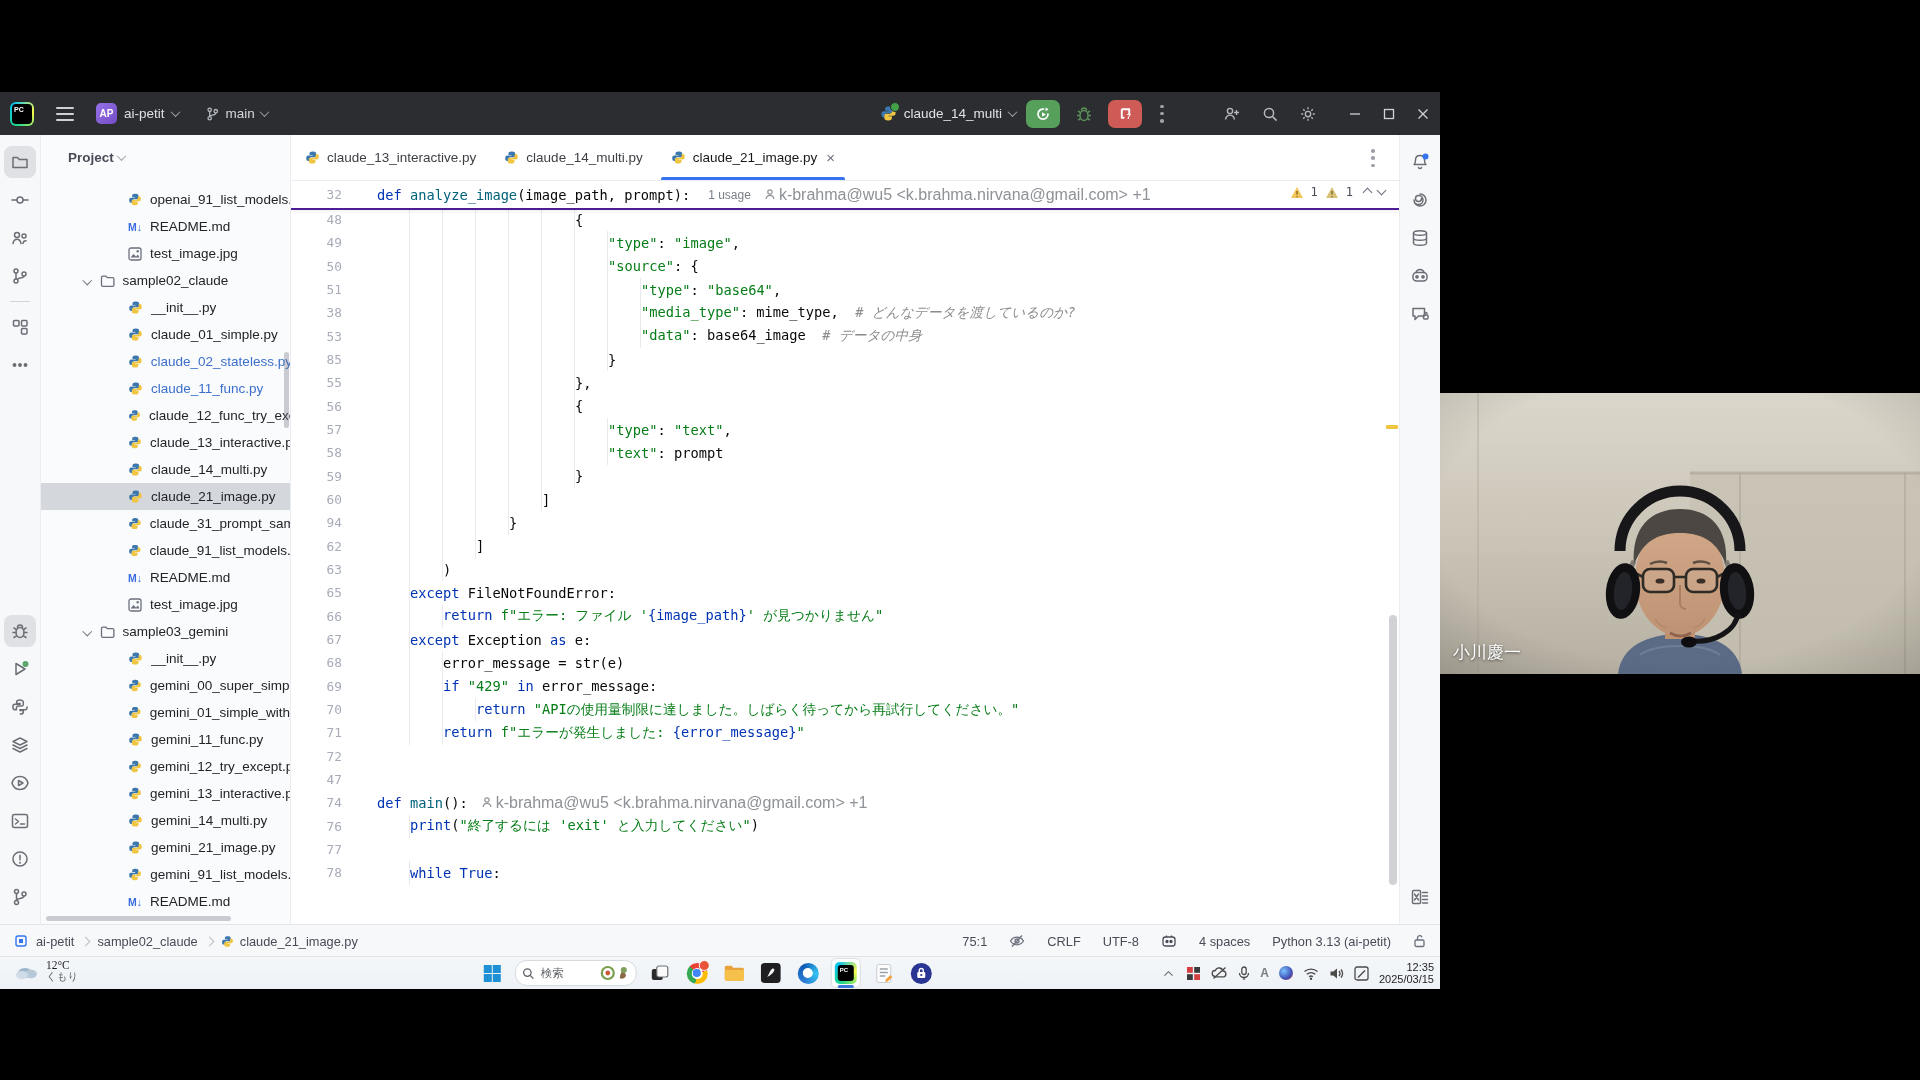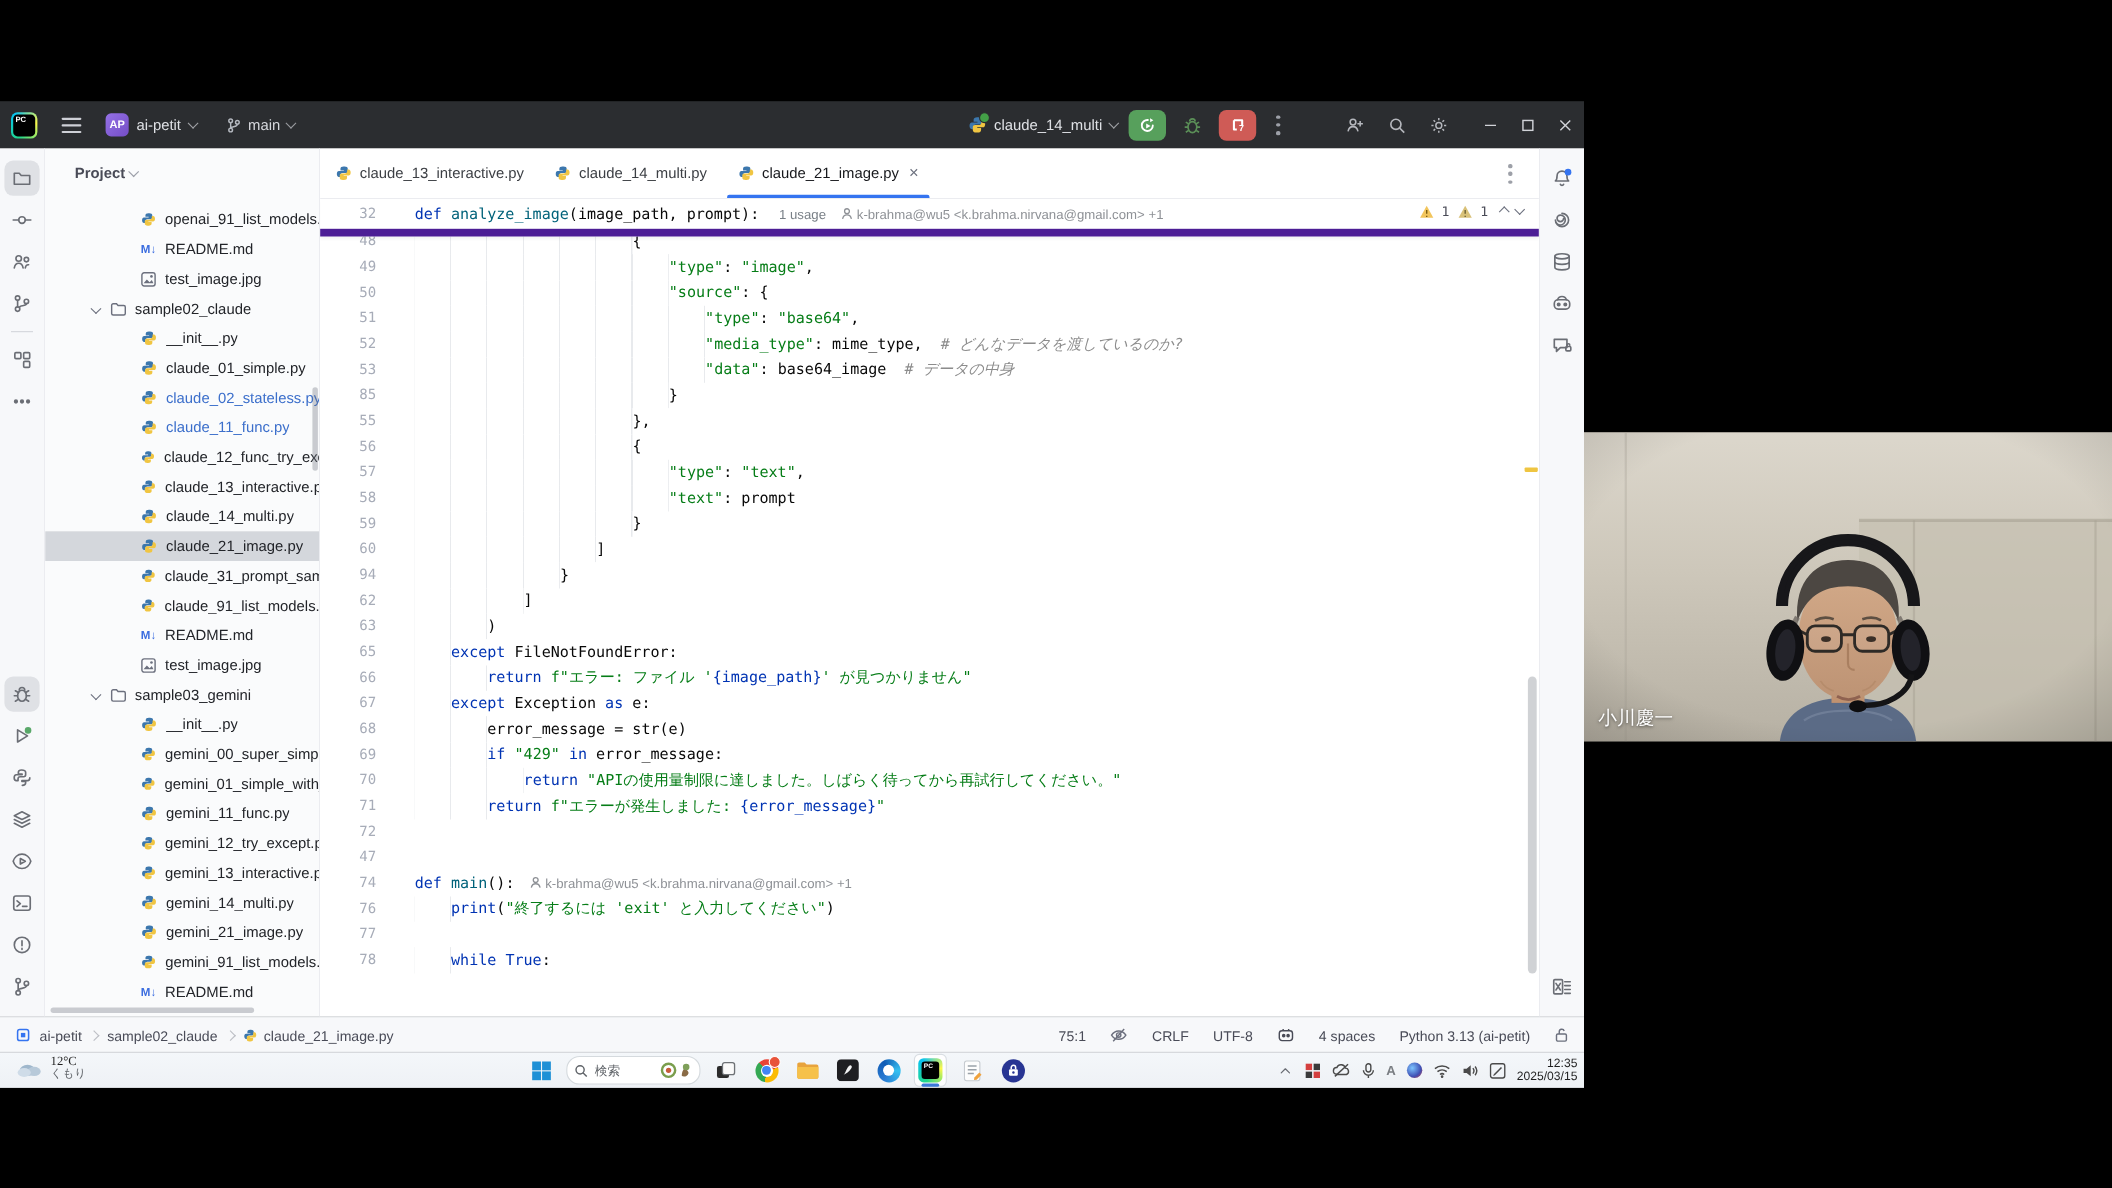--- a/index.html
+++ b/index.html
@@ -61,32 +61,32 @@
   .hscroll{position:absolute;height:5px;border-radius:3px;background:rgba(110,115,125,.35);}
 
   .editor{flex:1;position:relative;background:#fff;overflow:hidden;}
   .tabbar{height:45px;display:flex;align-items:stretch;border-bottom:1px solid #ebecf0;position:relative;}
   .tab{display:flex;align-items:center;gap:7px;padding:0 14px;font-size:13.5px;color:#3c3f44;cursor:pointer;position:relative;}
   .tab.act{color:#17181c;}
   .tab.act:after{content:"";position:absolute;left:4px;right:4px;bottom:0;height:3px;background:#3574f0;border-radius:2px 2px 0 0;}
   .tclose{color:#6c707e;font-size:15px;margin-left:2px;cursor:pointer;}
   .tabkebab{position:absolute;right:16px;top:14px;}
 
-  .sticky{height:27px;display:flex;align-items:center;border-bottom:7px solid #4c1d95;background:#fff;
+  .sticky{height:27px;display:flex;align-items:center;border-bottom:2px solid #4c1d95;background:#fff;
           box-shadow:0 2px 3px rgba(0,0,0,.05);position:relative;z-index:3;font-size:13.7px;}
   .ln{width:51px;text-align:right;color:#a7acb8;flex:none;margin-right:35px;font-size:12.8px;}
   .cur .ln{color:#5c5f66;}
   .code{position:absolute;left:0;top:73px;right:0;bottom:0;font-size:13.7px;color:#080808;}
   .cl{height:23.33px;display:flex;align-items:center;white-space:pre;position:relative;}
   .cl.cur{background:#eef2f9;}
   .ind{height:100%;flex:none;background:repeating-linear-gradient(to right,transparent 0,transparent 32px,#e8eaed 32px,#e8eaed 33px);}
   .k{color:#0033b3;} .s{color:#067d17;} .c{color:#8c8c8c;font-style:italic;}
   .f{color:#00627a;} .i{color:#0033b3;} .t{color:#080808;}
   .use{color:#787f86;font-size:12px;margin-left:18px;font-family:"Liberation Sans",sans-serif;}
-  .ann{color:#8e9196;font-size:12px;margin-left:14px;display:inline-flex;align-items:center;gap:4px;font-family:"Liberation Sans",sans-serif;}
+  .ann{color:#8e9196;font-size:16px;margin-left:14px;display:inline-flex;align-items:center;gap:4px;font-family:"Liberation Sans",sans-serif;}
   .caret{position:absolute;width:1.6px;height:17px;background:#1b1b1b;}
   .insp{position:absolute;right:14px;top:4px;display:flex;align-items:center;gap:7px;font-size:12px;color:#494b57;cursor:pointer;}
   .ichv{display:inline-block;width:6px;height:6px;border-right:1.6px solid #6c707e;border-bottom:1.6px solid #6c707e;}
   .escroll{position:absolute;right:2px;width:8px;border-radius:4px;background:rgba(99,106,115,.30);}
   .emark{position:absolute;right:1px;width:12px;height:4px;background:#efc541;border-radius:1px;}
 
   
   .statusbar{position:absolute;left:0;top:924px;width:1440px;height:32px;background:#f7f8fa;border-top:1px solid #e3e5e8;
              display:flex;align-items:center;font-size:12.8px;color:#494b57;}
   .crumbs{display:flex;align-items:center;gap:8px;margin-left:14px;}
@@ -608,21 +608,21 @@
           <span>1</span>
           <span class="ichv" style="transform:rotate(-135deg);margin-left:4px"></span>
           <span class="ichv" style="transform:rotate(45deg);margin-top:-4px"></span>
         </span>
       </div>
       <div class="code mono" id="code">
           <div class="cl"><span class="ln">48</span><span class="ind" style="width:198px"></span><span><span class="t">{</span></span></div>
           <div class="cl"><span class="ln">49</span><span class="ind" style="width:231px"></span><span><span class="s">"type"</span><span class="t">: </span><span class="s">"image"</span><span class="t">,</span></span></div>
           <div class="cl"><span class="ln">50</span><span class="ind" style="width:231px"></span><span><span class="s">"source"</span><span class="t">: {</span></span></div>
           <div class="cl"><span class="ln">51</span><span class="ind" style="width:264px"></span><span><span class="s">"type"</span><span class="t">: </span><span class="s">"base64"</span><span class="t">,</span></span></div>
-          <div class="cl"><span class="ln">52</span><span class="ind" style="width:264px"></span><span><span class="s">"media_type"</span><span class="t">: mime_type,</span><span class="c">  # どんなデータを渡しているのか?</span></span></div>
+          <div class="cl"><span class="ln">38</span><span class="ind" style="width:264px"></span><span><span class="s">"media_type"</span><span class="t">: mime_type,</span><span class="c">  # どんなデータを渡しているのか?</span></span></div>
           <div class="cl"><span class="ln">53</span><span class="ind" style="width:264px"></span><span><span class="s">"data"</span><span class="t">: base64_image</span><span class="c">  # データの中身</span></span></div>
           <div class="cl"><span class="ln">85</span><span class="ind" style="width:231px"></span><span><span class="t">}</span></span></div>
           <div class="cl"><span class="ln">55</span><span class="ind" style="width:198px"></span><span><span class="t">},</span></span></div>
           <div class="cl"><span class="ln">56</span><span class="ind" style="width:198px"></span><span><span class="t">{</span></span></div>
           <div class="cl"><span class="ln">57</span><span class="ind" style="width:231px"></span><span><span class="s">"type"</span><span class="t">: </span><span class="s">"text"</span><span class="t">,</span></span></div>
           <div class="cl"><span class="ln">58</span><span class="ind" style="width:231px"></span><span><span class="s">"text"</span><span class="t">: prompt</span></span></div>
           <div class="cl"><span class="ln">59</span><span class="ind" style="width:198px"></span><span><span class="t">}</span></span></div>
           <div class="cl"><span class="ln">60</span><span class="ind" style="width:165px"></span><span><span class="t">]</span></span></div>
           <div class="cl"><span class="ln">94</span><span class="ind" style="width:132px"></span><span><span class="t">}</span></span></div>
           <div class="cl"><span class="ln">62</span><span class="ind" style="width:99px"></span><span><span class="t">]</span></span></div>

